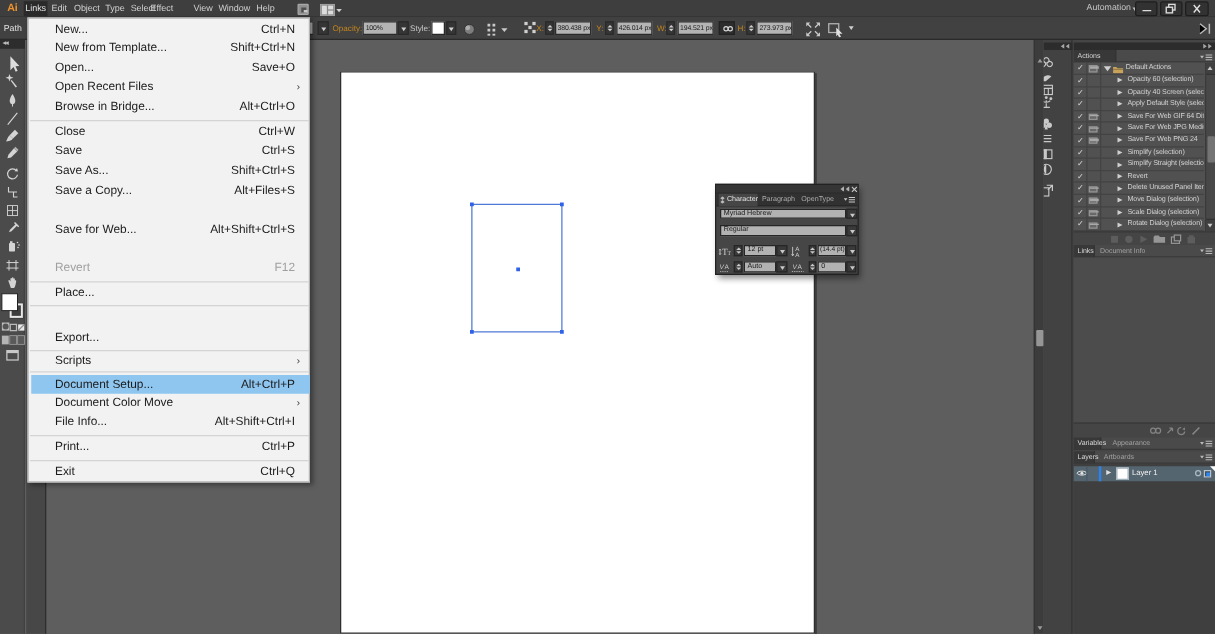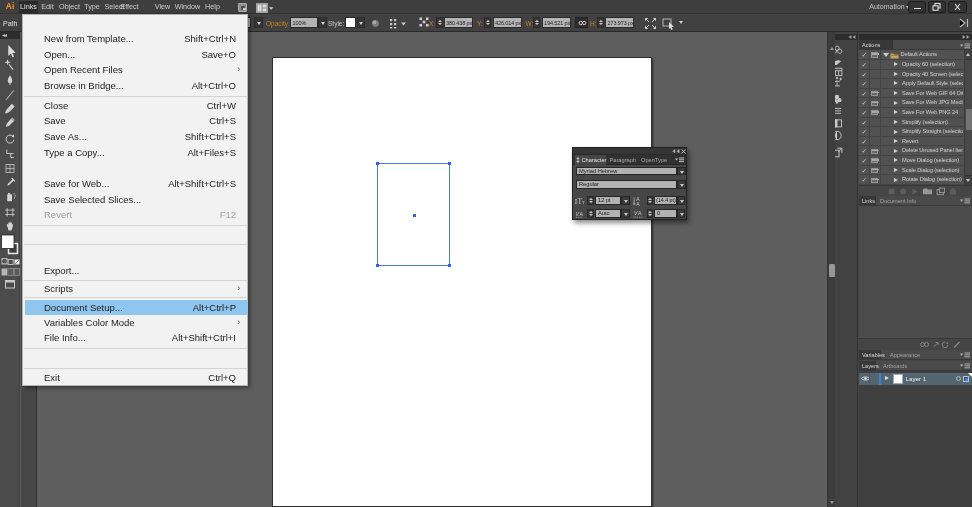--- a/index.html
+++ b/index.html
@@ -623,20 +623,24 @@
         <i class="u"></i>
         <i class="d"></i>
       </div>
   <div class="cfld" style="left:81px;top:61.7px;width:22.5px;height:8.5px">0</div>
   <div class="cdab" style="left:103.5px;top:61.7px;width:8.5px;height:8.5px">
         <i></i>
       </div>
 </div>
 
 <div id="filemenu">
+  <div class="fmi" style="top:1px">
+        <span class="lab">New...</span>
+        <span class="sc">Ctrl+N</span>
+      </div>
   <div class="fmi" style="top:15.9px">
         <span class="lab">New from Template...</span>
         <span class="sc">Shift+Ctrl+N</span>
       </div>
   <div class="fmi" style="top:31.7px">
         <span class="lab">Open...</span>
         <span class="sc">Save+O</span>
       </div>
   <div class="fmi" style="top:47.2px">
         <span class="lab">Open Recent Files</span>
@@ -653,58 +657,62 @@
       </div>
   <div class="fmi" style="top:98.2px">
         <span class="lab">Save</span>
         <span class="sc">Ctrl+S</span>
       </div>
   <div class="fmi" style="top:114.2px">
         <span class="lab">Save As...</span>
         <span class="sc">Shift+Ctrl+S</span>
       </div>
   <div class="fmi" style="top:130.2px">
-        <span class="lab">Type a Copy...</span>
+        <span class="lab">Save a Copy...</span>
         <span class="sc">Alt+Files+S</span>
       </div>
   <div class="fmi" style="top:161.2px">
         <span class="lab">Save for Web...</span>
         <span class="sc">Alt+Shift+Ctrl+S</span>
       </div>
-  <div class="fmi" style="top:176.7px">
-        <span class="lab">Save Selected Slices...</span>
-      </div>
   <div class="fmi dis" style="top:192.2px">
         <span class="lab">Revert</span>
         <span class="sc">F12</span>
       </div>
   <div class="fsep" style="top:210px"></div>
+  <div class="fmi" style="top:211.7px">
+        <span class="lab">Place...</span>
+      </div>
   <div class="fsep" style="top:229.3px"></div>
   <div class="fmi" style="top:247.7px">
         <span class="lab">Export...</span>
       </div>
   <div class="fsep" style="top:265px"></div>
   <div class="fmi" style="top:265.7px">
         <span class="lab">Scripts</span>
         <span class="sub">›</span>
       </div>
   <div class="fsep" style="top:281.8px"></div>
   <div class="abs" style="left:1.5px;top:285px;width:223px;height:14.6px;background:#8fc6f0"></div>
   <div class="fmi" style="top:284.7px">
         <span class="lab">Document Setup...</span>
         <span class="sc">Alt+Ctrl+P</span>
       </div>
   <div class="fmi" style="top:299.7px">
-        <span class="lab">Variables Color Mode</span>
+        <span class="lab">Document Color Move</span>
         <span class="sub">›</span>
       </div>
   <div class="fmi" style="top:315.2px">
         <span class="lab">File Info...</span>
         <span class="sc">Alt+Shift+Ctrl+I</span>
       </div>
   <div class="fsep" style="top:332.5px"></div>
+  <div class="fmi" style="top:334.7px">
+        <span class="lab">Print...</span>
+        <span class="sc">Ctrl+P</span>
+      </div>
   <div class="fsep" style="top:352.5px"></div>
   <div class="fmi" style="top:354.7px">
         <span class="lab">Exit</span>
         <span class="sc">Ctrl+Q</span>
       </div>
 </div>
 </div>
 
 </body></html>

